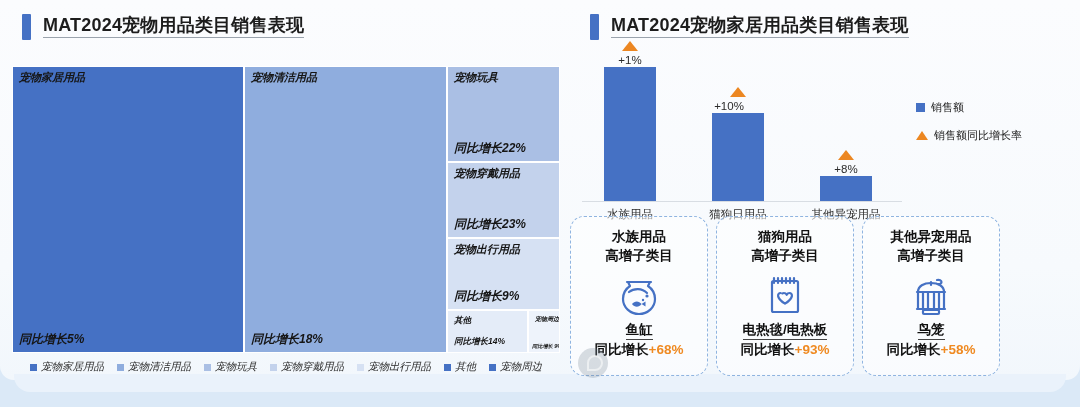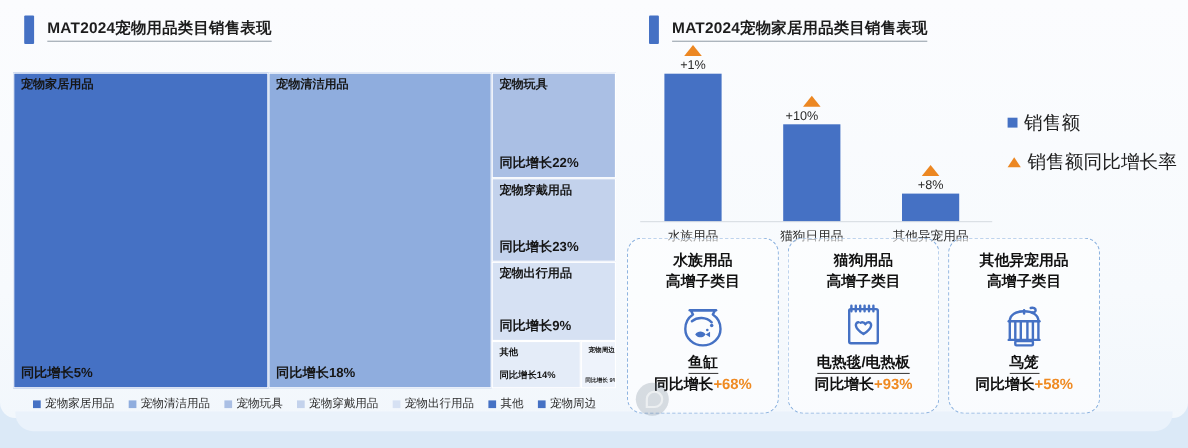--- a/index.html
+++ b/index.html
@@ -16,28 +16,28 @@
   }
   .sheet-shadow{
     position:absolute;left:14px;top:374px;width:1052px;height:18px;
     background:#eaf2fb;border-radius:0 0 16px 16px;
   }
 
   
   .hdr{position:absolute;display:flex;align-items:center;gap:12px;}
   .hdr .tick{width:9px;height:26px;background:#4571c4;border-radius:1px;}
   .hdr .htxt{
-    font-size:14px;font-weight:bold;color:#1d1d1d;letter-spacing:.2px;
+    font-size:18px;font-weight:bold;color:#1d1d1d;letter-spacing:.2px;
     border-bottom:1.5px solid #9aa3ad;padding-bottom:2px;line-height:19px;
   }
   #hdr-left{left:22px;top:14px;}
   #hdr-right{left:590px;top:14px;}
 
   
-  .panel-left{position:absolute;left:12px;top:60px;width:548px;height:315px;}
+  .panel-left{position:absolute;left:12px;top:60px;width:548px;height:315px;font-style:italic;}
   .tm{position:absolute;left:0;top:6px;width:548px;height:287px;}
   .cell{position:absolute;box-sizing:border-box;border:1px solid #ffffff;
         padding:4px 6px;overflow:hidden;}
   .cell .nm{font-size:11px;font-weight:bold;color:#161616;line-height:13px;white-space:nowrap;}
   .cell .gr{position:absolute;left:6px;bottom:4px;font-size:12px;font-weight:bold;color:#161616;white-space:nowrap;}
   .cell.sm .nm{font-size:6px;line-height:8px;}
   .cell.sm .gr{font-size:5.2px;left:3px;bottom:3px;line-height:6px;text-align:center;width:calc(100% - 6px);}
   .cell.tiny .nm{font-size:8.5px;line-height:10px;}
   .cell.tiny .gr{font-size:8.5px;}
 
@@ -56,21 +56,21 @@
   .pctlab{position:absolute;font-size:11.5px;color:#2b2b2b;text-align:center;width:70px;white-space:nowrap;}
   .tri{position:absolute;width:0;height:0;border-left:8px solid transparent;
        border-right:8px solid transparent;border-bottom:10px solid #ec8722;}
   .xlab{position:absolute;font-size:11.5px;color:#2b2b2b;text-align:center;width:96px;white-space:nowrap;}
 
   .clegend{position:absolute;left:348px;top:52px;}
   .clg{display:flex;align-items:center;gap:6px;margin-bottom:13px;}
   .clg .sq{width:9px;height:9px;background:#4571c4;display:block;}
   .clg .tg{width:0;height:0;border-left:6px solid transparent;
            border-right:6px solid transparent;border-bottom:9px solid #ec8722;display:block;}
-  .clg .txt{font-size:17px;color:#202020;white-space:nowrap;}
+  .clg .txt{font-size:11px;color:#202020;white-space:nowrap;}
 
   
   .cards{position:absolute;left:2px;top:168px;display:flex;gap:8px;}
   .card{
     width:138px;height:160px;border:1.3px dashed #8fb4e0;border-radius:14px;
     background:rgba(255,255,255,.55);
     display:flex;flex-direction:column;align-items:center;
     padding-top:10px;box-sizing:border-box;position:relative;
   }
   .card .t1,.card .t2{font-size:13.5px;font-weight:bold;color:#111;line-height:19px;}

